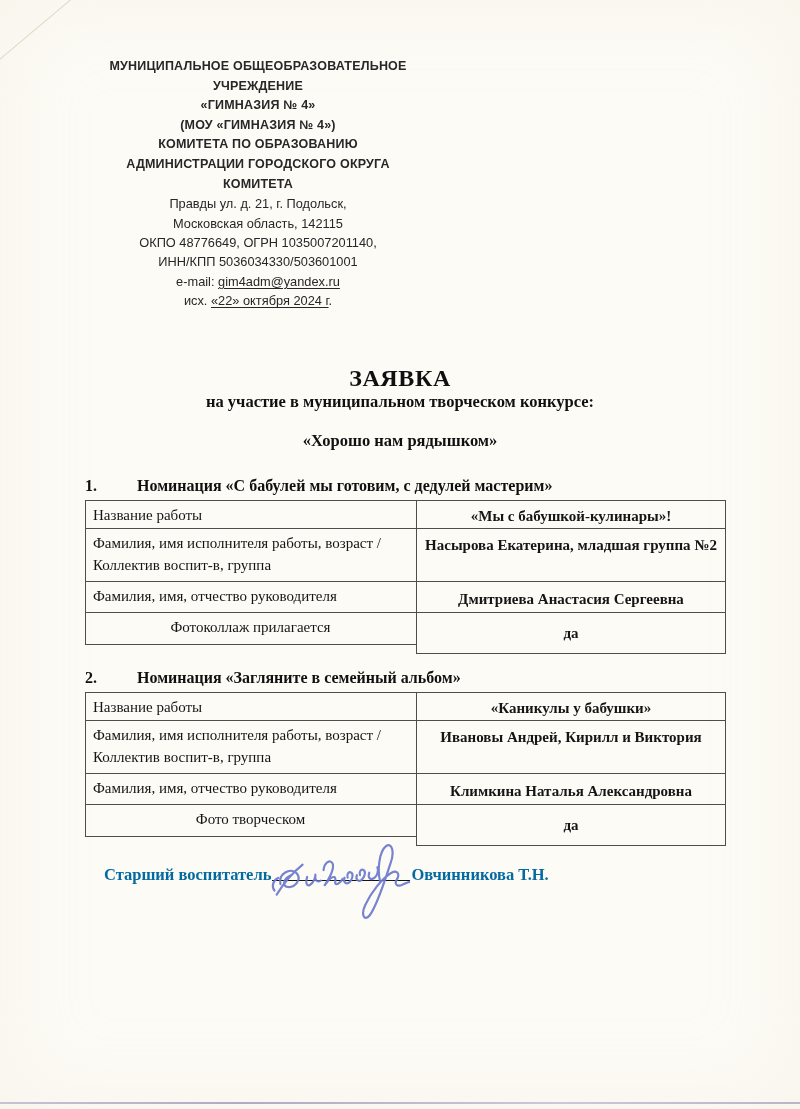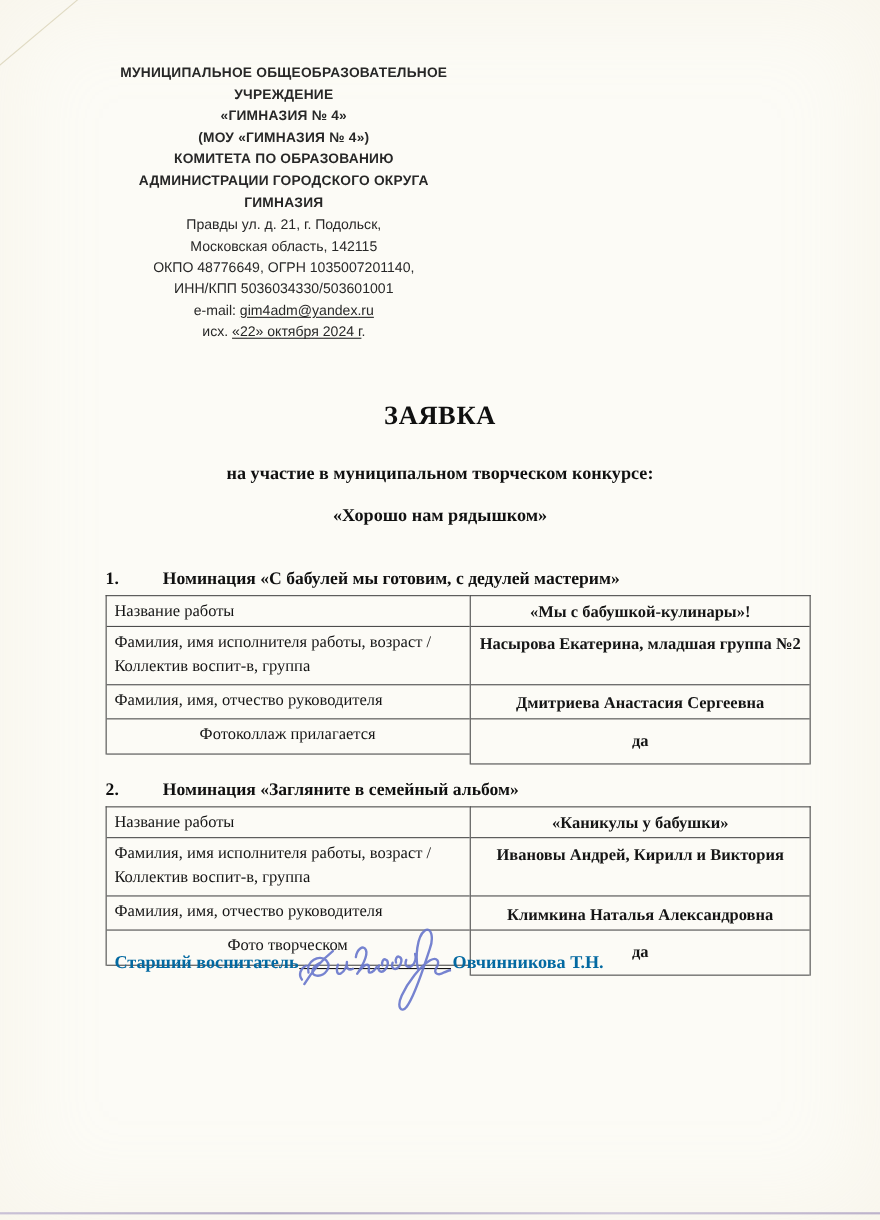--- a/index.html
+++ b/index.html
@@ -41,25 +41,25 @@
     font-size:12.8px; line-height:19.4px;
   }
   .u { text-decoration:underline; text-underline-offset:2px; }
 
   
   .title-block {
     position:absolute; top:365px; left:0; width:800px;
     text-align:center; font-weight:bold; color:#101010;
   }
   .title-main    { font-size:24px; letter-spacing:.6px; }
-  .title-sub     { margin-top:28px; font-size:16.5px; }
+  .title-sub     { margin-top:0; font-size:16.5px; }
   .title-contest { margin-top:19px; font-size:16.5px; }
 
   
-  .section { position:absolute; left:96px; width:642px;margin-top:41px; }
+  .section { position:absolute; left:85px; width:642px; }
   .section-1 { top:477px; }
   .section-2 { top:669px; }
   .section-heading { font-weight:bold; font-size:16px; margin:0 0 5px 0; color:#101010; }
   .section-heading .num { display:inline-block; width:52px; }
 
   .doc-table { display:flex; align-items:flex-start; }
   .tcol { box-sizing:border-box; }
   .tcol-left  { width:331px; border-left:1.2px solid #4d4d4d;  border-top:1.2px solid #4d4d4d; }
   .tcol-right { width:310px; border-left:1.2px solid #4d4d4d; border-right:1.2px solid #4d4d4d; border-top:1.2px solid #4d4d4d; }
   .tcell { box-sizing:border-box; border-bottom:1.2px solid #4d4d4d; overflow:hidden; }
@@ -90,21 +90,21 @@
 
   <div class="scan-diagonal"></div>
 
   <div class="letterhead">
     <div class="org-line">МУНИЦИПАЛЬНОЕ ОБЩЕОБРАЗОВАТЕЛЬНОЕ</div>
     <div class="org-line">УЧРЕЖДЕНИЕ</div>
     <div class="org-line">«ГИМНАЗИЯ № 4»</div>
     <div class="org-line">(МОУ «ГИМНАЗИЯ № 4»)</div>
     <div class="org-line">КОМИТЕТА ПО ОБРАЗОВАНИЮ</div>
     <div class="org-line">АДМИНИСТРАЦИИ ГОРОДСКОГО ОКРУГА</div>
-    <div class="org-line">ГИМНАЗИЯ</div>
+    <div class="org-line">КОМИТЕТА</div>
     <div class="addr-line">Правды ул. д. 21, г. Подольск,</div>
     <div class="addr-line">Московская область, 142115</div>
     <div class="addr-line">ОКПО 48776649, ОГРН 1035007201140,</div>
     <div class="addr-line">ИНН/КПП 5036034330/503601001</div>
     <div class="email-line">
       <span>e-mail: </span><span class="u">gim4adm@yandex.ru</span>
     </div>
     <div class="ref-line">
       <span>исх. </span><span class="u">«22» октября  2024 г</span><span>.</span>
     </div>

